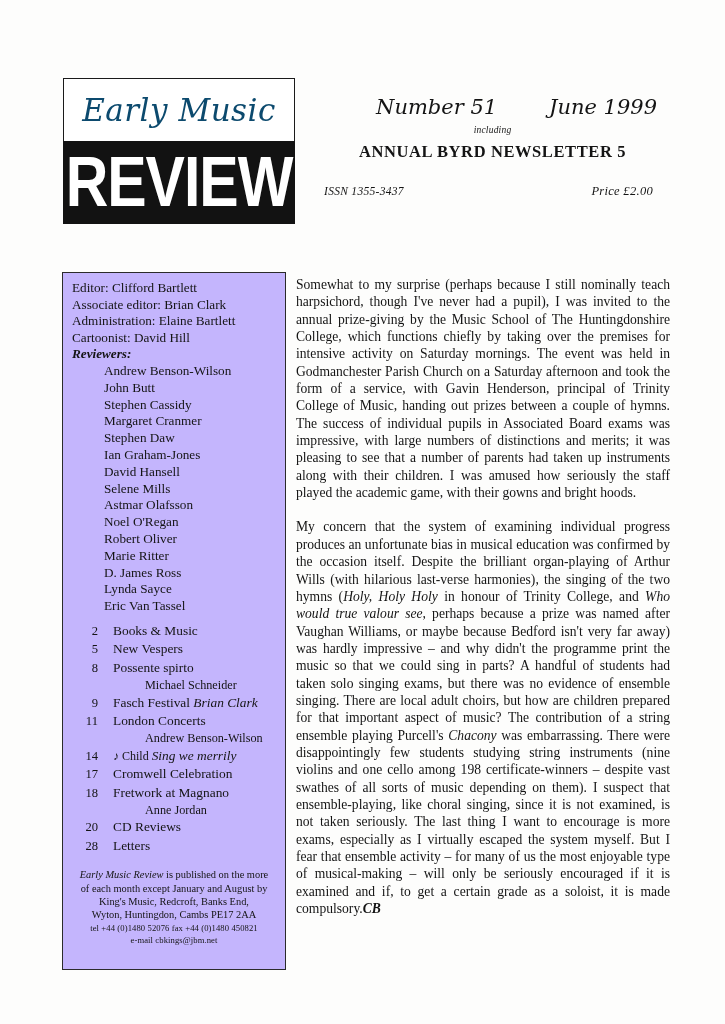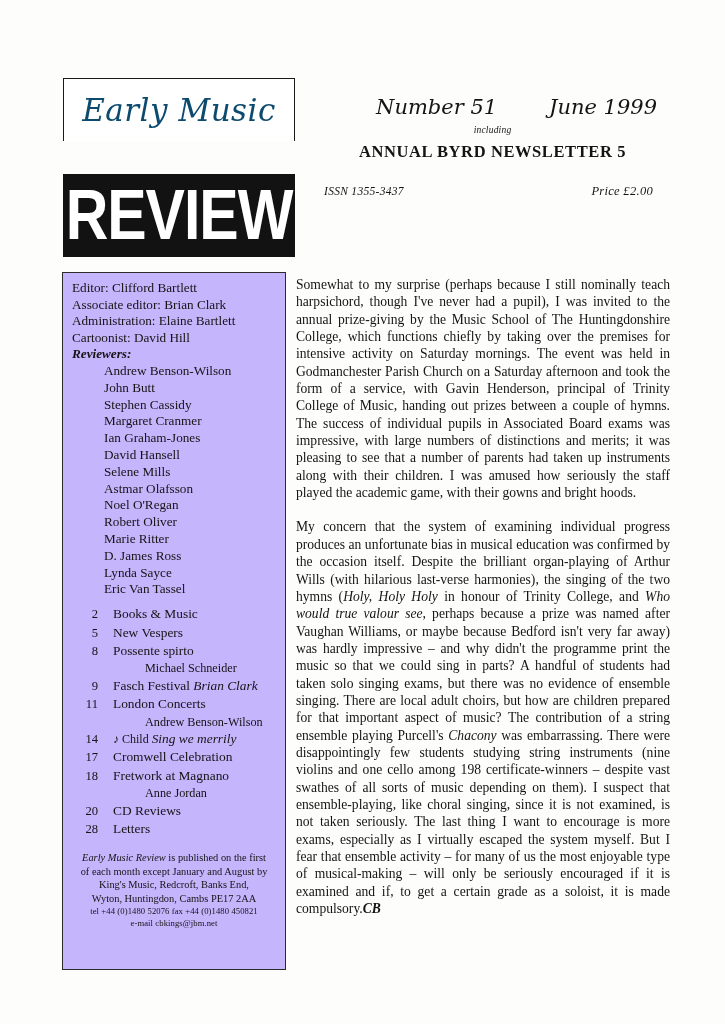--- a/index.html
+++ b/index.html
@@ -52,21 +52,20 @@
   }
   .mast-bottom {
     height: 82px;
     background: #121212;
     border: 1.5px solid #121212;
     border-top: none;
     display: flex;
     align-items: center;
     justify-content: center;
     overflow: hidden;
-    margin-top: 33px;
   }
   .mast-bottom-text {
     font-family: "Liberation Sans", "DejaVu Sans", sans-serif;
     font-weight: bold;
     font-size: 59px;
     color: #ffffff;
     letter-spacing: -1px;
     transform: scaleY(1.18);
     white-space: nowrap;
   }
@@ -250,20 +249,21 @@
       <div class="staff-line">Administration: Elaine Bartlett</div>
       <div class="staff-line">Cartoonist: David Hill</div>
       <div class="staff-label-italic">Reviewers:</div>
     </div>
 
     <div>
       <div class="reviewer">Andrew Benson-Wilson</div>
       <div class="reviewer">John Butt</div>
       <div class="reviewer">Stephen Cassidy</div>
       <div class="reviewer">Margaret Cranmer</div>
+      <div class="reviewer">Stephen Daw</div>
       <div class="reviewer">Ian Graham-Jones</div>
       <div class="reviewer">David Hansell</div>
       <div class="reviewer">Selene Mills</div>
       <div class="reviewer">Astmar Olafsson</div>
       <div class="reviewer">Noel O'Regan</div>
       <div class="reviewer">Robert Oliver</div>
       <div class="reviewer">Marie Ritter</div>
       <div class="reviewer">D. James Ross</div>
       <div class="reviewer">Lynda Sayce</div>
       <div class="reviewer">Eric Van Tassel</div>
@@ -320,21 +320,21 @@
       </div>
 
       <div class="toc-row">
         <span class="toc-page">28</span>
         <span class="toc-title"><span>Letters</span><span class="ital"></span></span>
       </div>
 
     </div>
 
     <div class="imprint">
-      <div><span class="em">Early Music Review</span><span> is published on the first</span></div>
+      <div><span class="em">Early Music Review</span><span> is published on the more</span></div>
       <div>of each month except January and August by</div>
       <div>King's Music, Redcroft, Banks End,</div>
       <div>Wyton, Huntingdon, Cambs PE17 2AA</div>
       <div class="imprint-contact">tel +44 (0)1480 52076    fax +44 (0)1480 450821</div>
       <div class="imprint-contact">e-mail cbkings@jbm.net</div>
     </div>
 
   </div>
 
   <div class="main-col">

